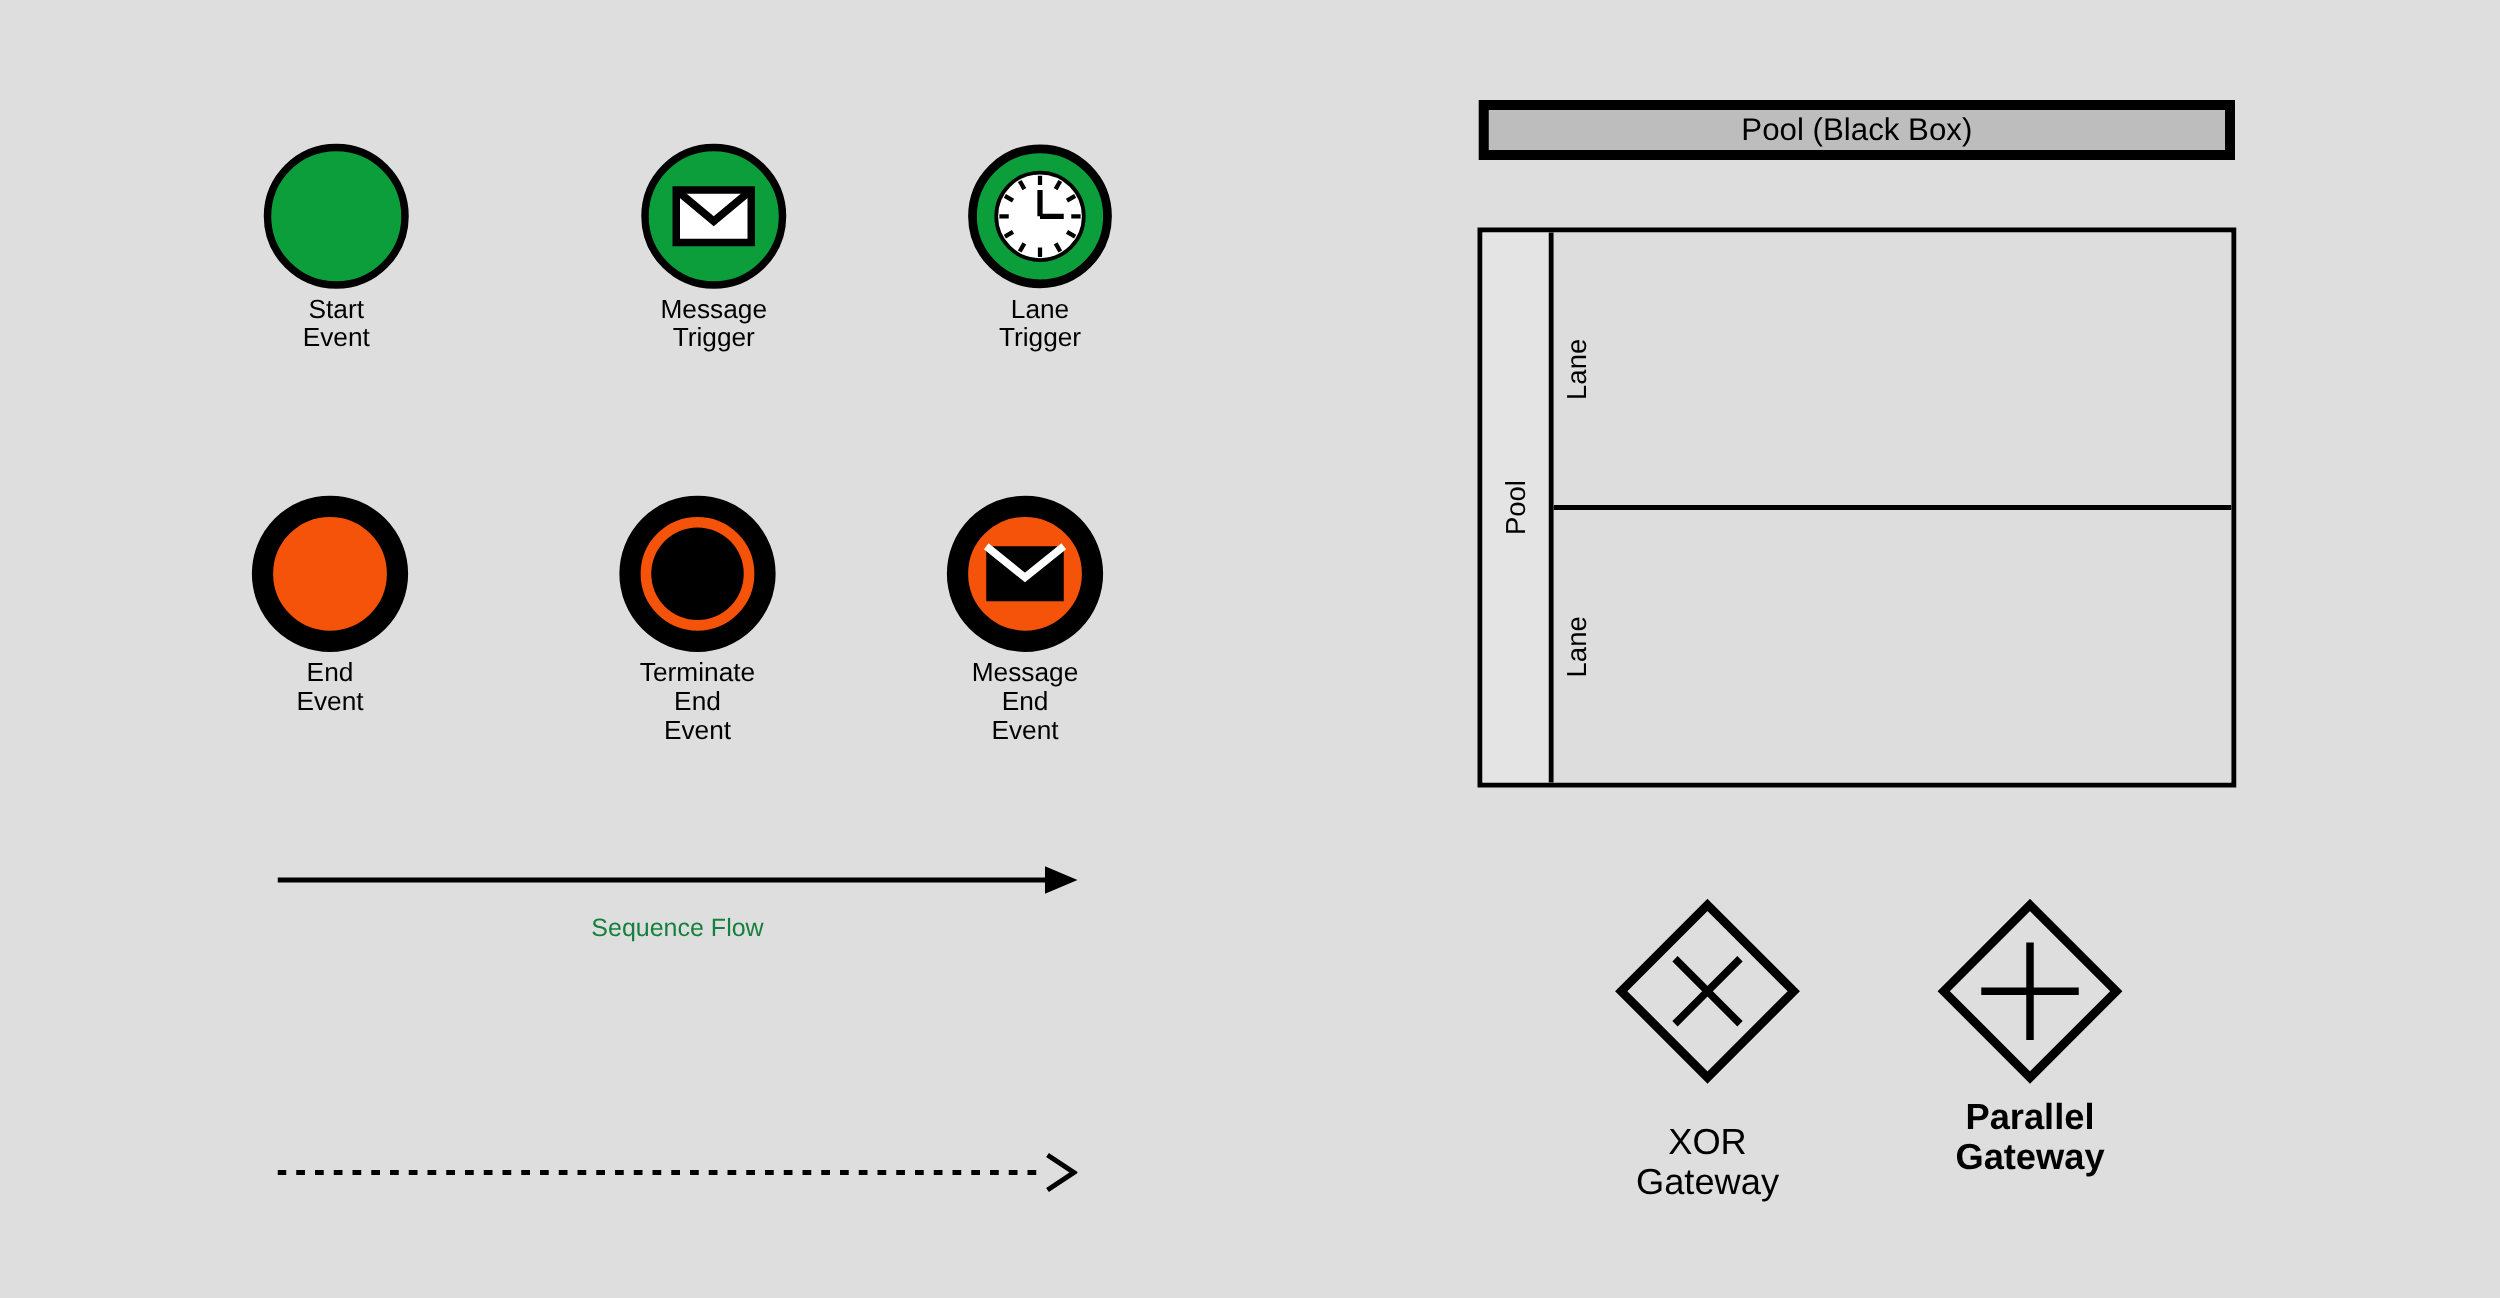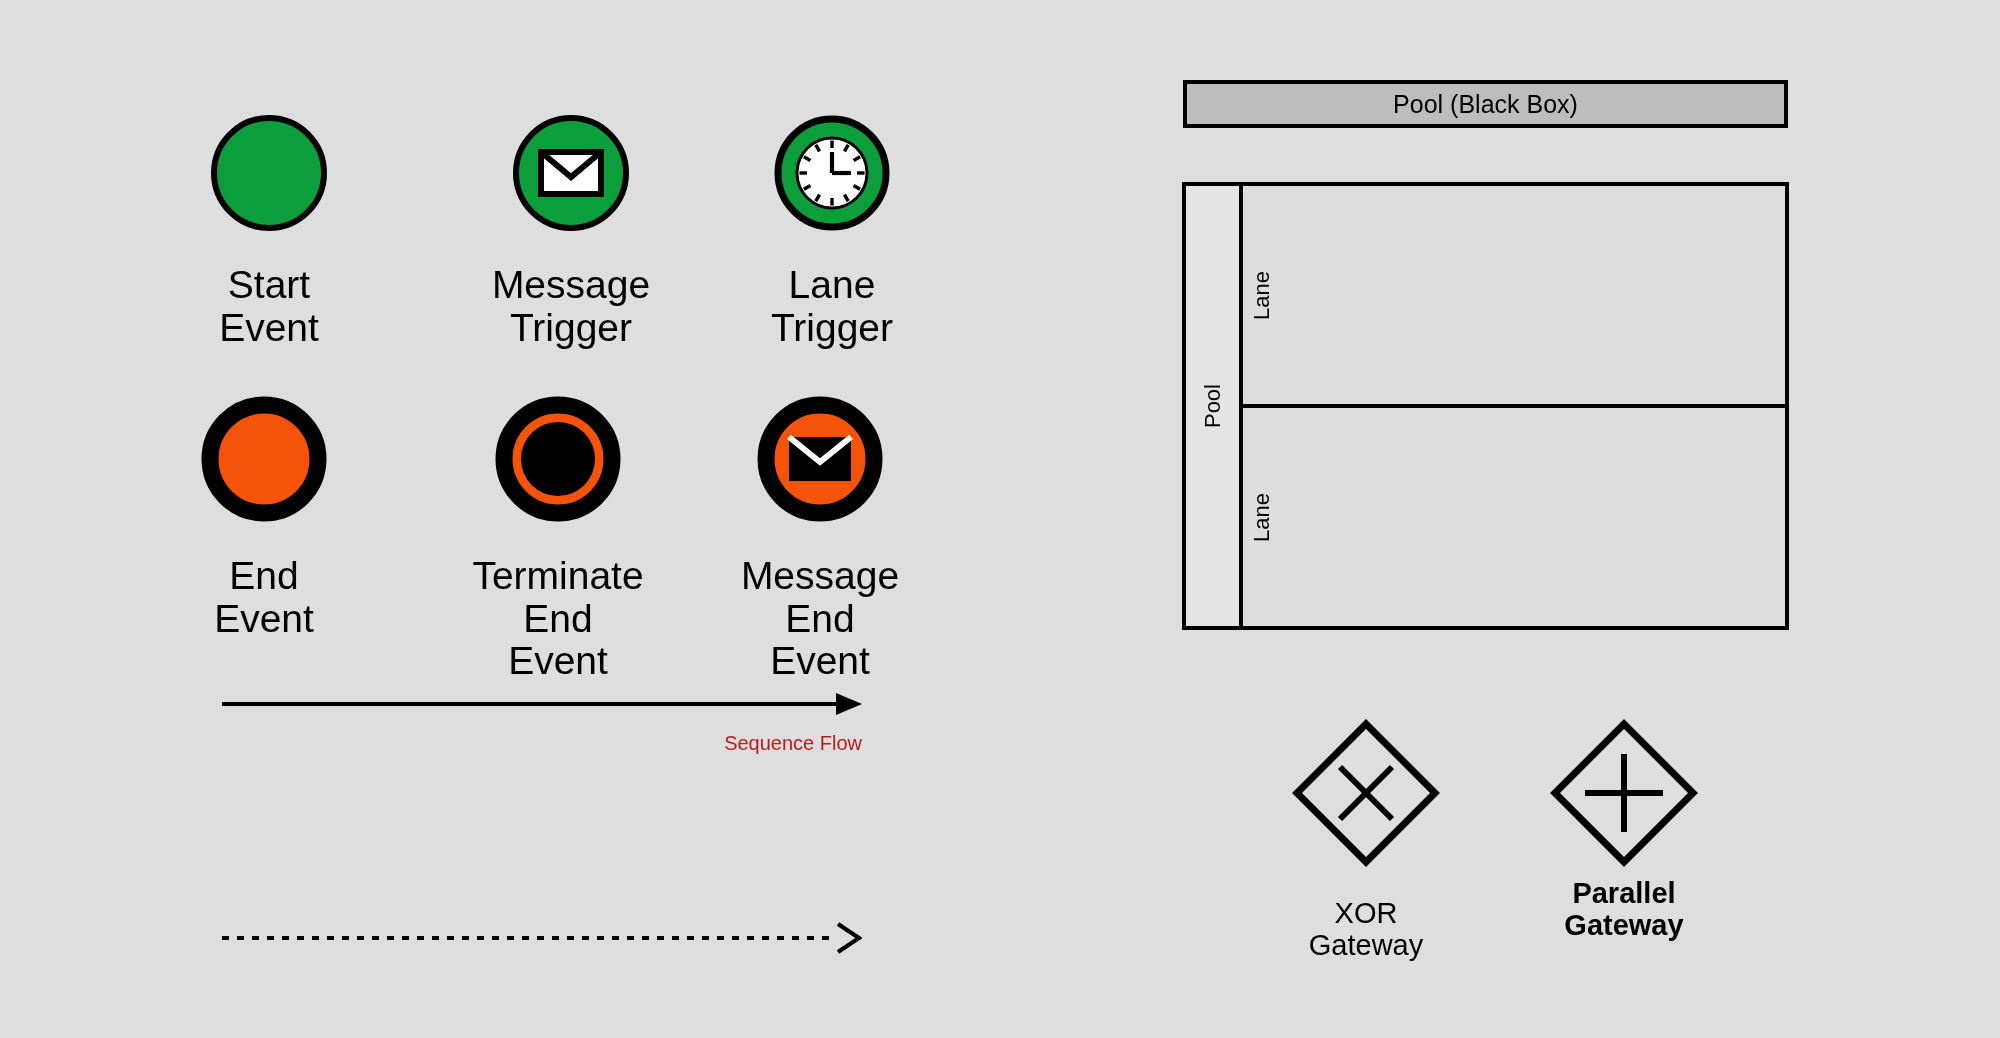--- a/index.html
+++ b/index.html
@@ -25,44 +25,44 @@
     position: absolute;
     display: flex;
     flex-direction: column;
     align-items: center;
   }
   .event-shape {
     position: relative;
     display: block;
   }
   .event-label {
-    margin-top: 28px;
+    margin-top: 0;
     text-align: center;
-    font-size: 39px;
+    font-size: 21px;
     line-height: 1.09;
     color: #000;
     white-space: pre-line;
   }
 
   
   .flow-row { position: absolute; }
   .flow-label {
     position: absolute;
-    text-align: right;
+    text-align: center;
     font-size: 20px;
-    color: #b91c1c;
+    color: #15803d;
     width: 100%;
     left: 0;
   }
 
   
   .pool-header {
     position: absolute;
     box-sizing: border-box;
-    border: 4px solid #000000;
+    border: 8px solid #000000;
     background: #bdbdbd;
     display: flex;
     align-items: center;
     justify-content: center;
     font-size: 25px;
     color: #000;
   }
 
   
   .pool-box {

